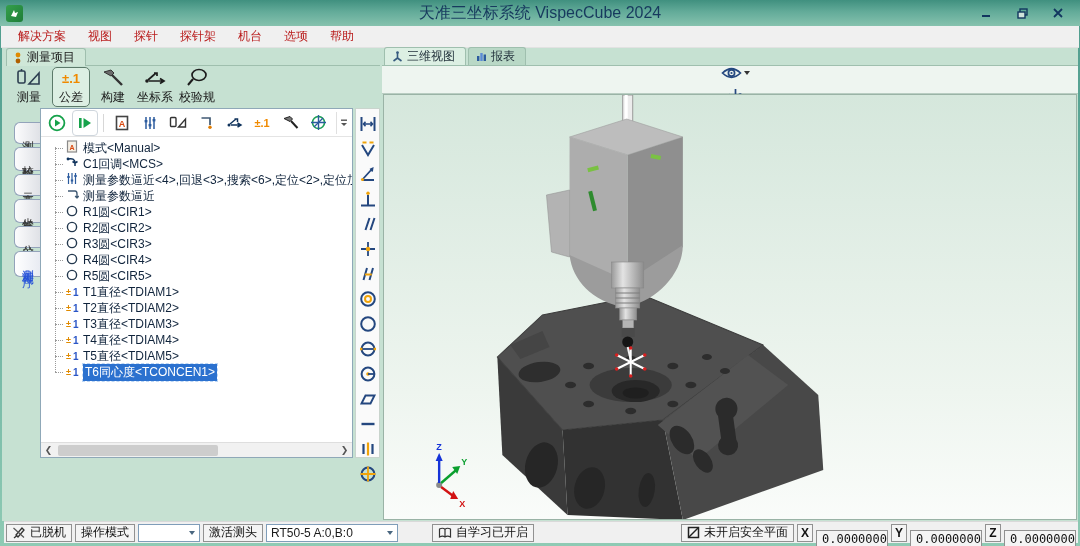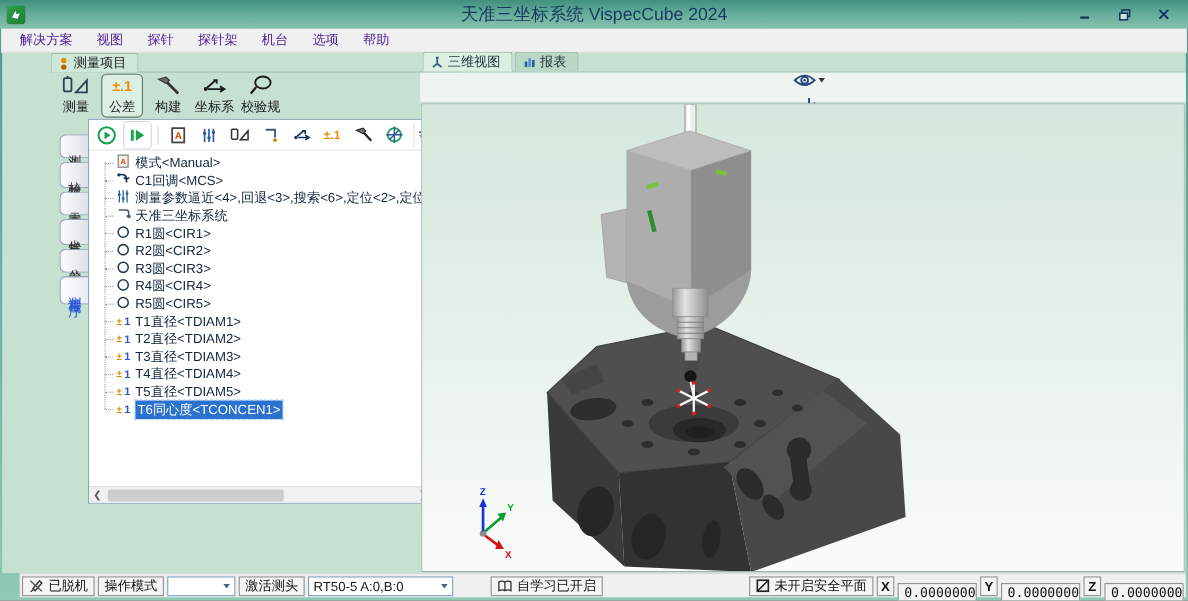--- a/index.html
+++ b/index.html
@@ -13,25 +13,25 @@
     display:flex;align-items:center;}
   .app-icon{width:17px;height:17px;margin-left:6px;border-radius:3px;
     background:linear-gradient(135deg,#35a04b,#1e7d38);display:flex;align-items:center;justify-content:center;}
   .app-icon svg{display:block}
   .title-text{position:absolute;left:0;right:0;text-align:center;color:#173a5e;font-size:16px;}
   .win-btns{margin-left:auto;display:flex;align-items:center;gap:24px;margin-right:16px;z-index:2;}
   .win-btn{width:12px;height:12px;display:flex;align-items:center;justify-content:center;cursor:default;}
   
   .menubar{position:absolute;top:26px;left:1px;right:1px;height:22px;background:#f0f0f0;
     display:flex;align-items:stretch;padding-left:6px;border-bottom:1px solid #e2e2e2;}
-  .menu-item{display:flex;align-items:center;padding:0 11px;color:#4c1d95;}
+  .menu-item{display:flex;align-items:center;padding:0 11px;color:#b91c1c;}
   
   .main{position:absolute;top:48px;left:2px;right:2px;height:473px;background:#c6e1d2;}
   
-  .left-panel{position:absolute;left:0;top:0;width:378px;height:413px;margin-left:40px;}
+  .left-panel{position:absolute;left:0;top:0;width:378px;height:413px;}
   .panel-tabrow{position:absolute;left:4px;top:0;right:0;height:18px;border-bottom:1px solid #9fbfae;}
   .panel-tab{display:inline-flex;align-items:center;gap:4px;height:18px;padding:0 10px 0 6px;
     background:#cfe7d8;border:1px solid #9fbfae;border-bottom:none;border-radius:3px 3px 0 0;}
   .ribbon{position:absolute;left:4px;top:18px;right:0;height:42px;display:flex;align-items:center;gap:4px;padding-left:4px;}
   .ribbon-item{display:flex;flex-direction:column;align-items:center;justify-content:center;
     min-width:38px;height:40px;border-radius:5px;border:1px solid transparent;gap:1px;}
   .ribbon-item.selected{border:1px solid #5c7a6a;background:#dcefe3;}
   .ribbon-icon{height:20px;display:flex;align-items:center;justify-content:center;}
   .tol-glyph{font-weight:bold;font-size:13px;color:#2b56c6;}
   .tol-glyph .pm{color:#f08a00;}
@@ -73,21 +73,21 @@
   .view-tab.selected{background:#dcefe3;}
   .view-toolbar{position:absolute;left:0;top:18px;right:0;height:28px;background:#eef5f0;border-bottom:1px solid #b9cdc2;
     display:flex;align-items:center;gap:7px;padding-left:10px;flex-direction:column;}
   .vt-btn{display:flex;align-items:center;gap:2px;height:24px;padding:0 1px;}
   .caret{width:0;height:0;border-left:3.5px solid transparent;border-right:3.5px solid transparent;border-top:4px solid #333;}
   .vt-sep{width:1px;height:18px;background:#c2cfc7;margin:0 2px;}
   .pick-label{color:#16222c;}
   .viewport{position:absolute;left:1px;top:46px;right:1px;bottom:1px;border:1px solid #9ab3a6;background:#fff;}
   .viewport svg{display:block;}
   
-  .statusbar{position:absolute;left:18px;right:2px;bottom:3px;height:22px;background:#f0f0f0;
+  .statusbar{position:absolute;left:4px;right:2px;bottom:3px;height:22px;background:#f0f0f0;
     display:flex;align-items:center;gap:3px;padding:10px 2px;border-top:1px solid #d9d9d9;text-align:center;}
   .sb-seg{height:18px;display:flex;align-items:center;gap:4px;padding:0 5px;border:1px solid #919191;background:#f4f4f4;color:#111;}
   .sb-dd{height:18px;display:flex;align-items:center;justify-content:space-between;padding:0 4px;border:1px solid #7f9db9;background:#fff;}
   .sb-dd .caret{border-top-color:#49667f;}
   .sb-learn{position:absolute;left:428px;}
   .sb-right{margin-left:auto;display:flex;gap:3px;align-items:center;}
   .mono{font-family:"DejaVu Sans Mono","Liberation Mono",monospace;font-size:12px;}
   .sb-val{width:72px;justify-content:flex-start;margin-top:12px;}
   .sb-axis{width:16px;justify-content:center;font-weight:bold;}
 </style>
@@ -305,21 +305,21 @@
                   </svg>
                 </span>
               <span class="tree-label">测量参数逼近&lt;4&gt;,回退&lt;3&gt;,搜索&lt;6&gt;,定位&lt;2&gt;,定位加&lt;2&gt;,测</span>
             </div>
             <div class="tree-row">
               <span class="tree-ic">
                   <svg width="13" height="11" viewBox="0 0 13 11">
                     <path d="M2 2 H9 Q11 2 11 5 V9 M11 9 l-1.8-2 M11 9 l1.8-2" fill="none" stroke="#405a74" stroke-width="1.4"></path>
                   </svg>
                 </span>
-              <span class="tree-label">天准三坐标系统</span>
+              <span class="tree-label">测量参数逼近</span>
             </div>
             <div class="tree-row">
               <span class="tree-ic">
                   <svg width="12" height="12" viewBox="0 0 12 12">
                     <circle cx="6" cy="6" r="4.6" fill="none" stroke="#23384e" stroke-width="1.4"></circle>
                   </svg>
                 </span>
               <span class="tree-label">R1圆&lt;CIR1&gt;</span>
             </div>
             <div class="tree-row">

